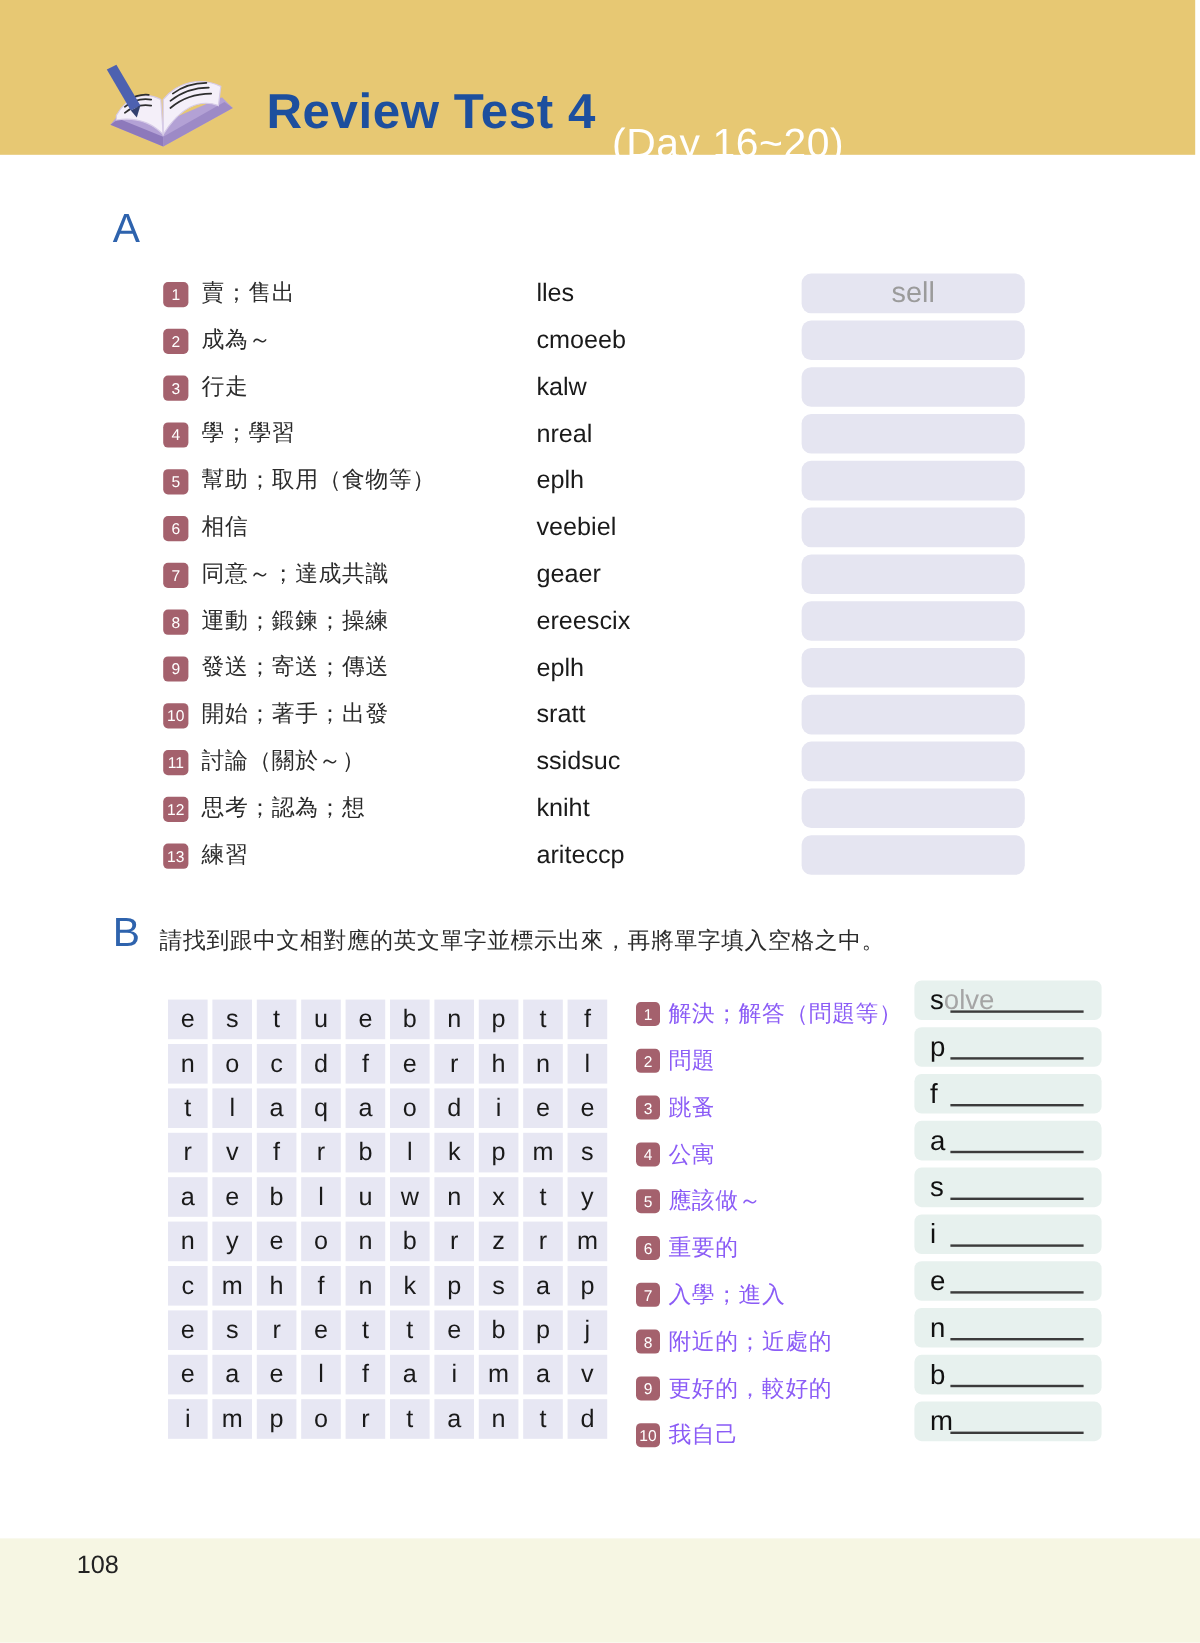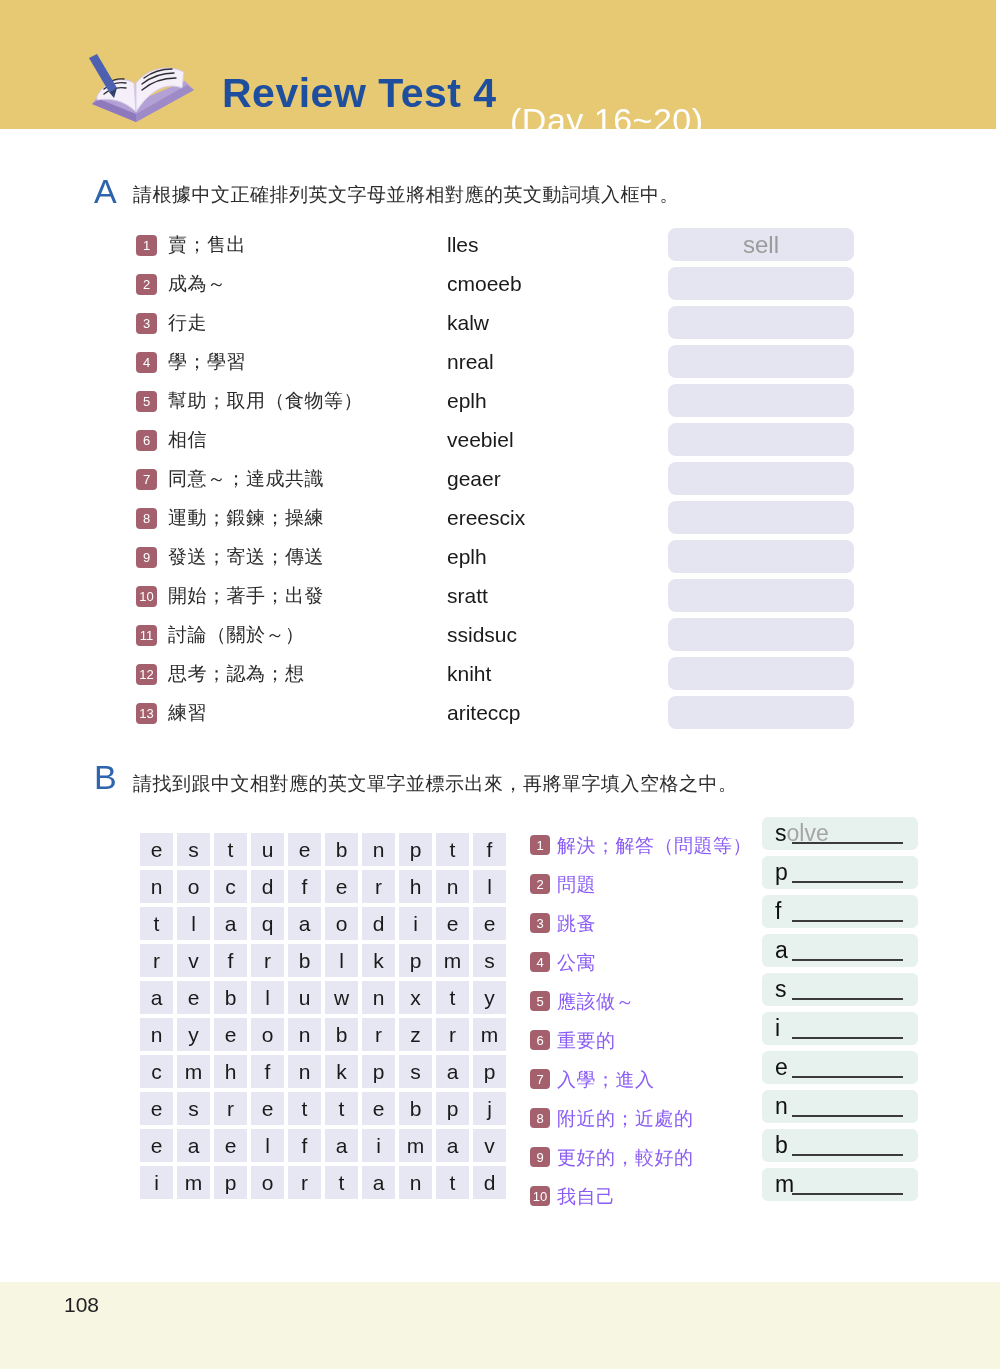--- a/index.html
+++ b/index.html
@@ -80,21 +80,20 @@
         </g>
         <path d="M9 8 L17 4 L37 38 L29 42 Z" fill="#4d61b0"></path>
         <path d="M29 42 L37 38 L34 48 Z" fill="#32406f"></path>
       </svg>
     </div>
     <div class="page-title">Review Test 4</div>
     <div class="page-subtitle">(Day 16~20)</div>
   </div>
 
   <div class="sec-label sec-a-label">A</div>
-  <div class="sec-instr sec-a-instr">請根據中文正確排列英文字母並將相對應的英文動詞填入框中。</div>
 
   <div class="a-rows">
 
   <div class="a-row">
       <span class="badge">1</span>
       <span class="a-cn">賣；售出</span>
       <span class="a-scr">lles</span>
       <span class="a-box">sell</span>
     </div>
       <div class="a-row">

